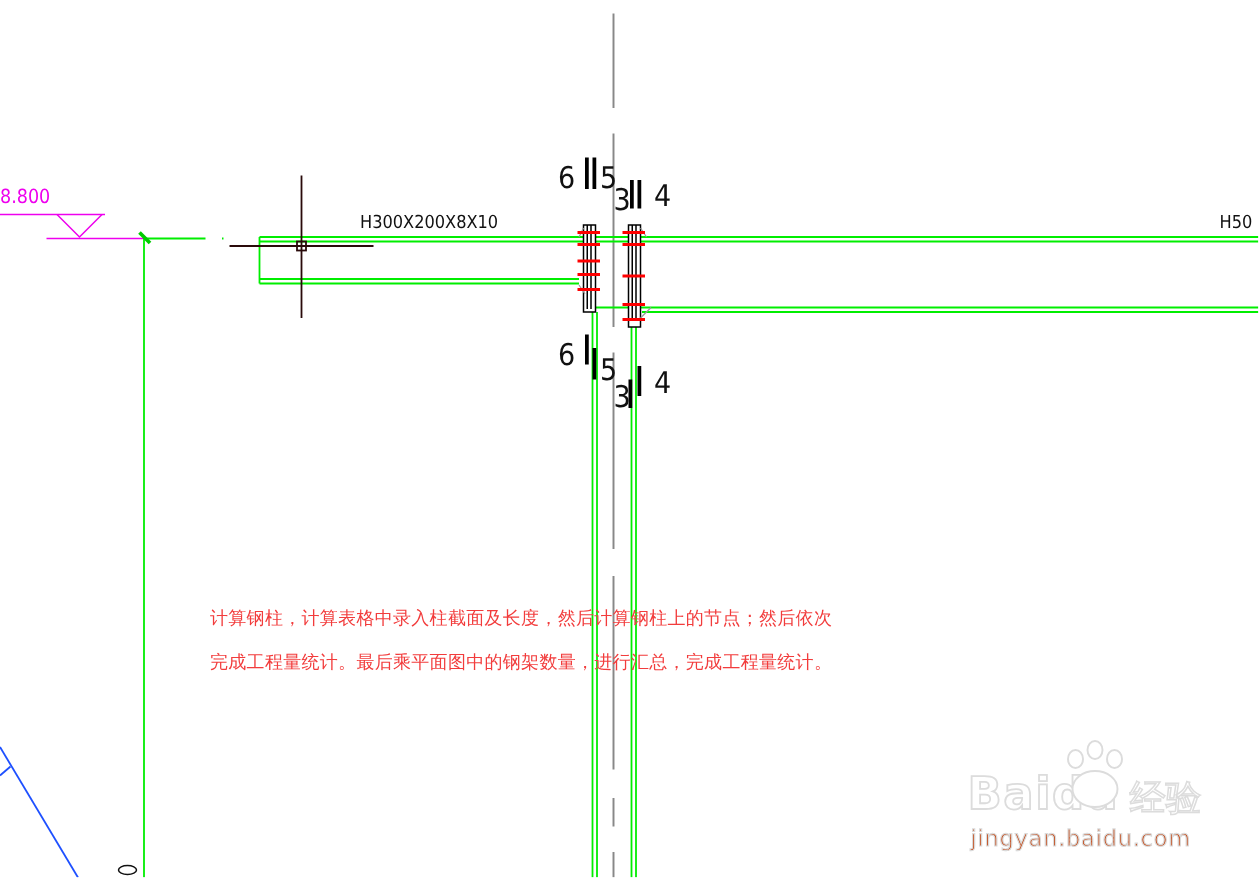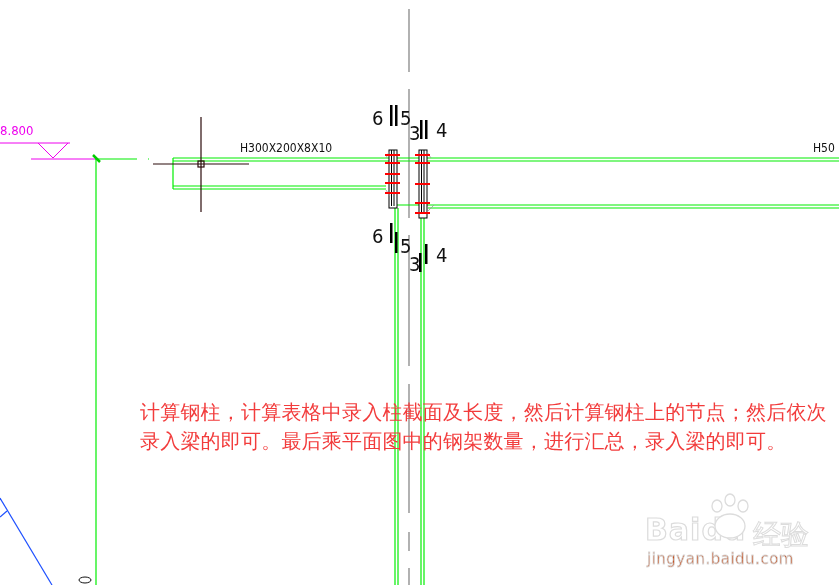--- a/index.html
+++ b/index.html
@@ -11,25 +11,26 @@
       background: #ffffff;
       font-family: "DejaVu Sans", sans-serif;
     }
     #cad { position: absolute; left: 0; top: 0; }
     .cad-text { font-family: "DejaVu Sans Condensed", "DejaVu Sans", sans-serif; }
     .note {
       position: absolute;
       left: 140px;
       top: 398px;
       color: #f23c3c;
-      font-size: 20px;
+      font-size: 12px;
       line-height: 29px;
       font-family: "DejaVu Sans", sans-serif;
       white-space: nowrap;
       letter-spacing: 0.2px;
+      text-align: center;
     }
     .note div { height: 29px; }
     .watermark {
       position: absolute;
       left: 645px;
       top: 492px;
       width: 170px;
       height: 80px;
       color: #e6e6e6;
     }
@@ -41,21 +42,21 @@
       font-weight: bold;
       color: #ffffff;
       -webkit-text-stroke: 1.2px #dcdcdc;
       font-family: "DejaVu Sans", sans-serif;
       letter-spacing: 1px;
     }
     .wm-cn {
       position: absolute;
       left: 108px;
       top: 24px;
-      font-size: 28px;
+      font-size: 24px;
       color: #ffffff;
       -webkit-text-stroke: 1px #dcdcdc;
       font-family: "DejaVu Sans", sans-serif;
     }
     .wm-url {
       position: absolute;
       left: 2px;
       top: 58px;
       font-size: 15px;
       color: #c2410c;
@@ -184,21 +185,21 @@
     <g stroke="#1e50ff" stroke-width="1.2" fill="none">
       <line x1="0" y1="498" x2="52" y2="585"></line>
       <line x1="0" y1="517" x2="7" y2="511"></line>
     </g>
 
     <ellipse cx="85" cy="580" rx="6" ry="3" fill="none" stroke="#111111" stroke-width="1"></ellipse>
   </svg>
 
   <div class="note">
     <div>计算钢柱，计算表格中录入柱截面及长度，然后计算钢柱上的节点；然后依次</div>
-    <div>录入梁的即可。最后乘平面图中的钢架数量，进行汇总，录入梁的即可。</div>
+    <div>完成工程量统计。最后乘平面图中的钢架数量，进行汇总，完成工程量统计。</div>
   </div>
 
   <div class="watermark">
     <span class="wm-brand">Baidu</span>
     <svg style="position:absolute;left:62px;top:0px" width="46" height="50">
       <g fill="#ffffff" stroke="#dcdcdc" stroke-width="1.3">
         <ellipse cx="23" cy="8" rx="5" ry="6"></ellipse>
         <ellipse cx="10" cy="14" rx="5" ry="6"></ellipse>
         <ellipse cx="36" cy="14" rx="5" ry="6"></ellipse>
         <ellipse cx="23" cy="34" rx="15" ry="12"></ellipse>

